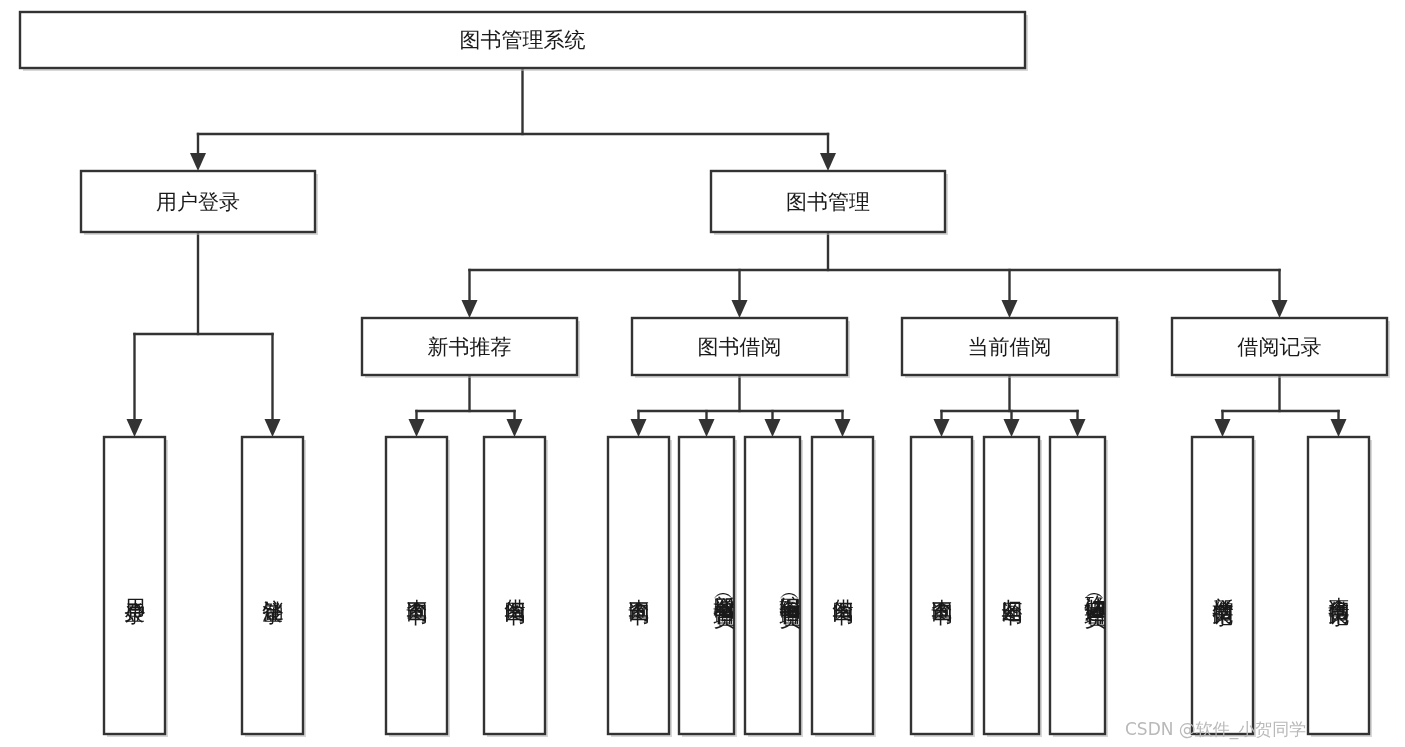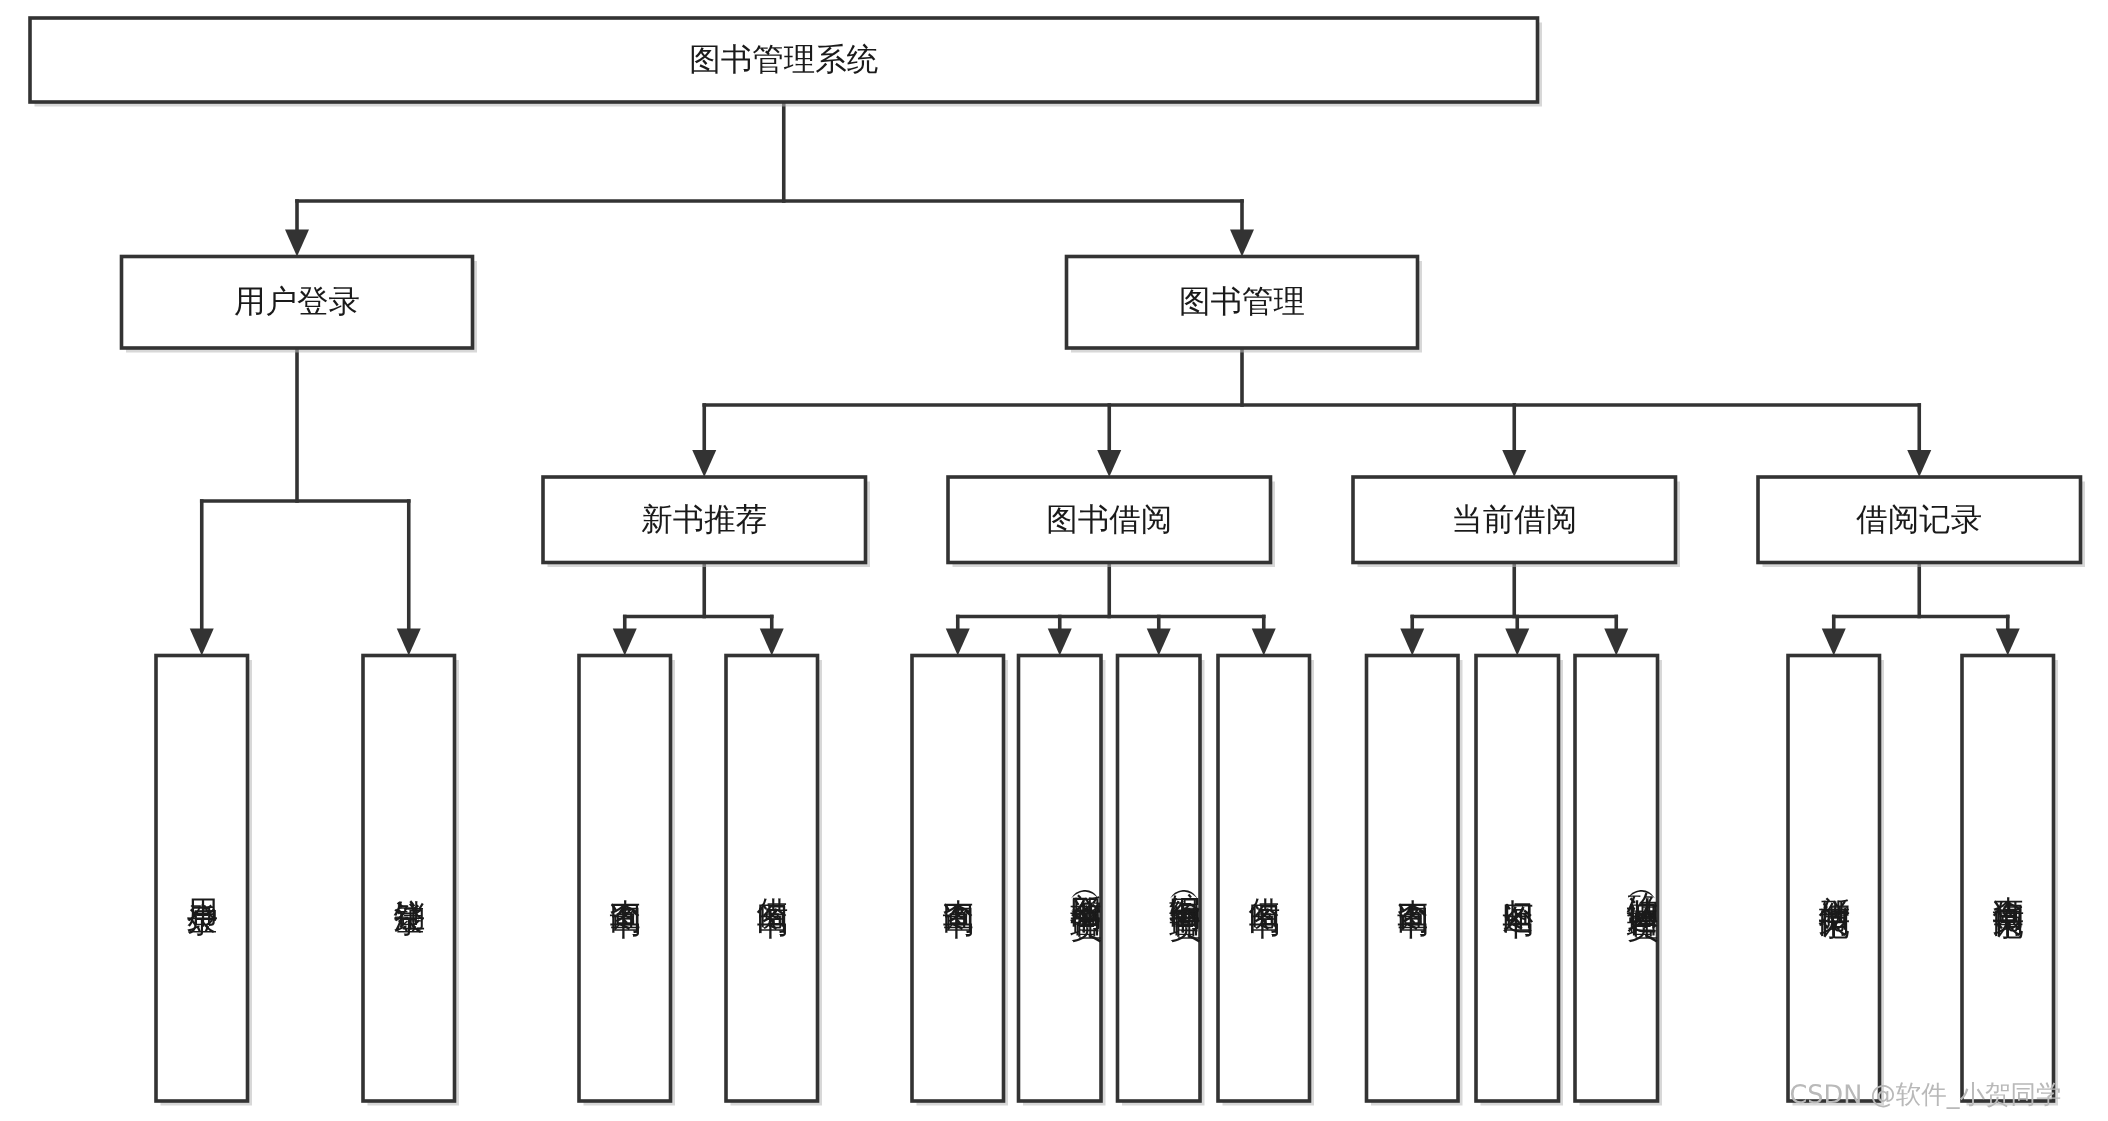--- a/index.html
+++ b/index.html
@@ -230,14 +230,14 @@
       <div class="leaf-label" style="left: 608px; width: 61px; justify-content: center; top: 437px; height: 297px; display: flex; align-items: center;">查询图书</div>
       <div class="leaf-label" style="left: 679px; width: 55px; justify-content: center; top: 443px; height: 287px;">新增图书（管理员）</div>
       <div class="leaf-label" style="left: 745px; width: 55px; justify-content: center; top: 443px; height: 287px;">编辑图书（管理员）</div>
       <div class="leaf-label" style="left: 812px; width: 61px; justify-content: center; top: 437px; height: 297px; display: flex; align-items: center;">借阅图书</div>
       <div class="leaf-label" style="left: 911px; width: 61px; justify-content: center; top: 437px; height: 297px; display: flex; align-items: center;">查询图书</div>
       <div class="leaf-label" style="left: 984px; width: 55px; justify-content: center; top: 437px; height: 297px; display: flex; align-items: center;">归还图书</div>
       <div class="leaf-label" style="left: 1050px; width: 55px; justify-content: center; top: 443px; height: 287px;">确认归还（管理员）</div>
       <div class="leaf-label" style="left: 1192px; width: 61px; justify-content: center; top: 437px; height: 297px; display: flex; align-items: center;">新增借阅记录</div>
       <div class="leaf-label" style="left: 1308px; width: 61px; justify-content: center; top: 437px; height: 297px; display: flex; align-items: center;">查询借阅记录</div>
     </div>
-  <div class="watermark" style="left: 1193px; top: 718px;">CSDN @软件_小贺同学</div>
+  <div class="watermark" style="left: 1125px; top: 718px;">CSDN @软件_小贺同学</div>
 </div>
 
 </body></html>

